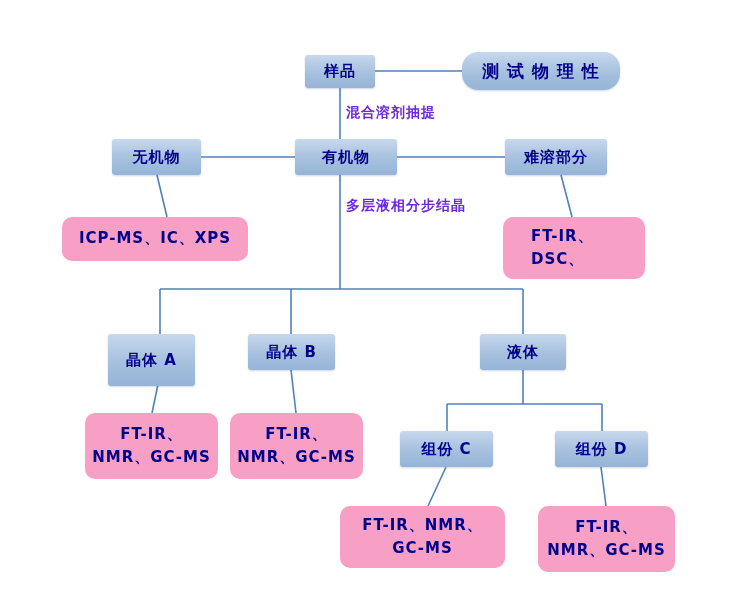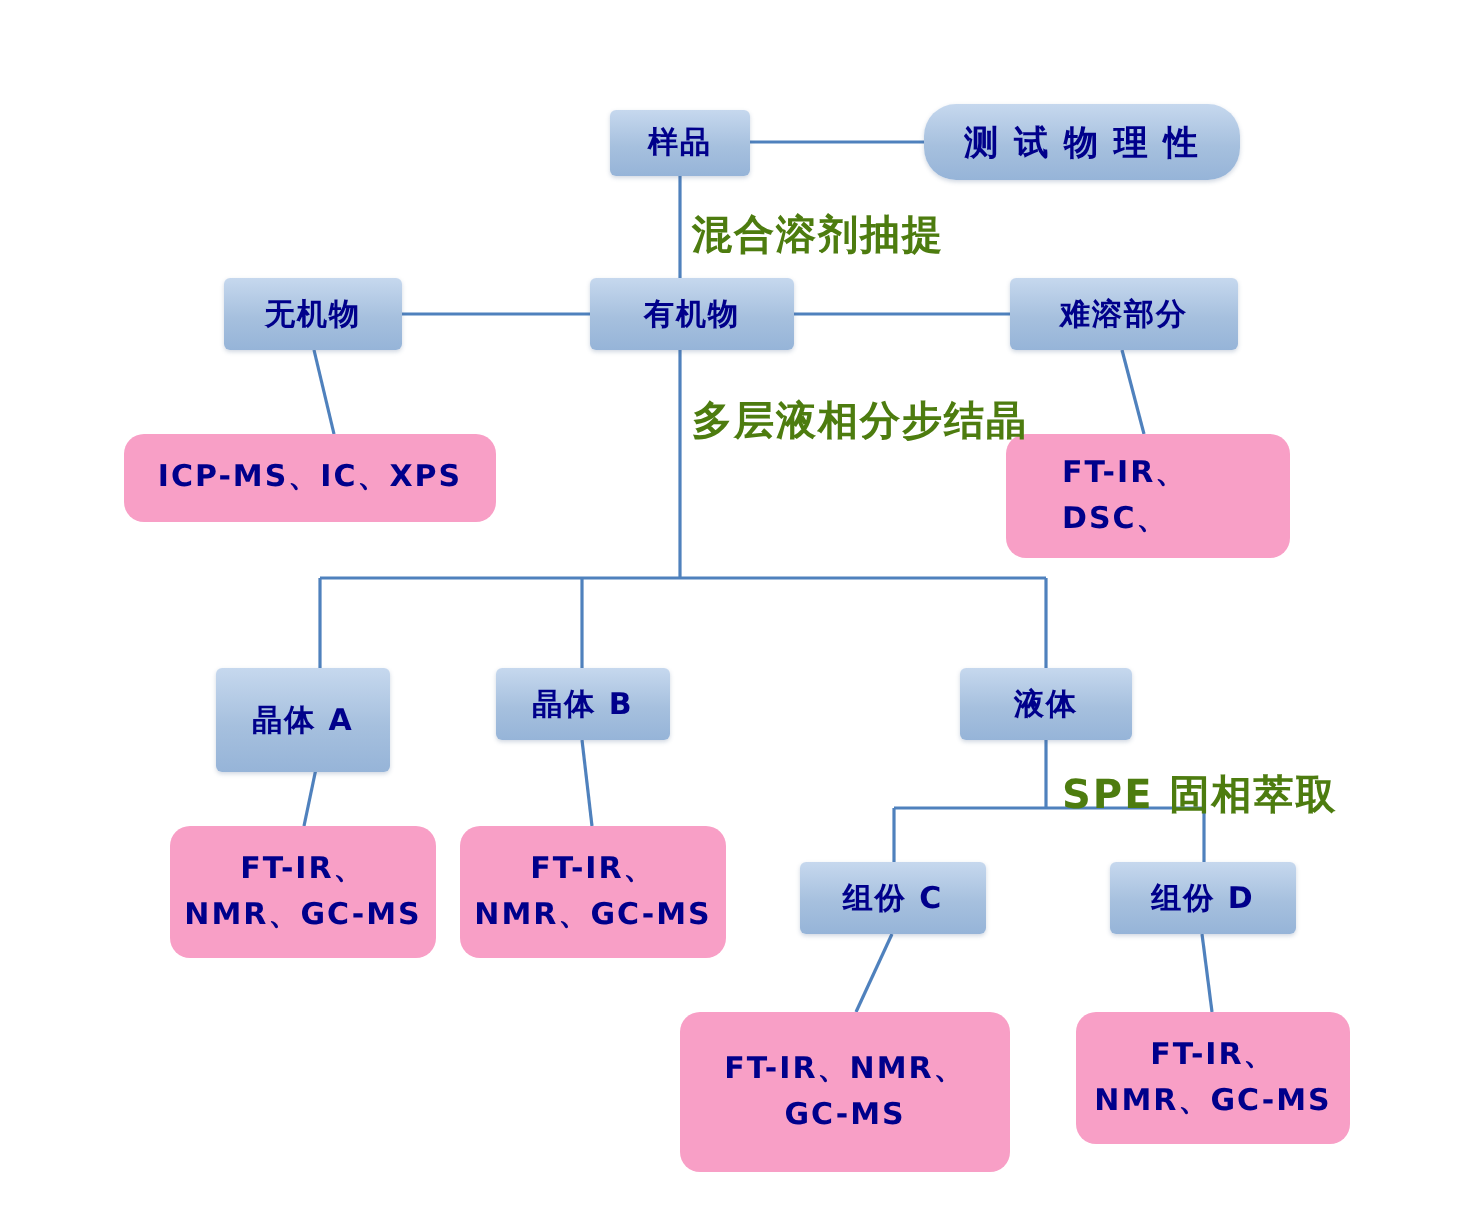--- a/index.html
+++ b/index.html
@@ -30,23 +30,23 @@
     background:#f89fc6;
     border-radius:10px;
     font-size:15px;
     flex-direction:column;
     line-height:1.55;
     text-align:right;
   }
   .pink.left-lines { align-items:flex-start; padding-left:28px; }
   .edge-label {
     position:absolute;
-    font-size:20px;
+    font-size:14px;
     font-weight:bold;
-    color:#4d7c0f;
+    color:#6d28d9;
     letter-spacing:1px;
     white-space:nowrap;
   }
 </style>
 </head>
 <body>
 
 <div class="canvas">
 
   <svg class="wires" viewBox="0 0 730 603">
@@ -74,21 +74,21 @@
   </svg>
 
   <div class="node blue" style="left:305px; top:55px; width:70px; height:33px">样品</div>
 
   <div class="node blue big" style="left:462px; top:52px; width:158px; height:38px">测 试 物 理 性</div>
 
   <div class="node blue" style="left:112px; top:139px; width:89px; height:36px">无机物</div>
 
   <div class="node blue" style="left:295px; top:139px; width:102px; height:36px">有机物</div>
 
-  <div class="node blue" style="left:505px; top:139px; width:114px; height:36px">难溶部分</div>
+  <div class="node blue" style="left:505px; top:139px; width:102px; height:36px">难溶部分</div>
 
   <div class="node blue" style="left:108px; top:334px; width:87px; height:52px">晶体 A</div>
 
   <div class="node blue" style="left:248px; top:334px; width:87px; height:36px">晶体 B</div>
 
   <div class="node blue" style="left:480px; top:334px; width:86px; height:36px">液体</div>
 
   <div class="node blue" style="left:400px; top:431px; width:93px; height:36px">组份 C</div>
 
   <div class="node blue" style="left:555px; top:431px; width:93px; height:36px">组份 D</div>
@@ -105,29 +105,28 @@
   <div class="node pink" style="left:85px; top:413px; width:133px; height:66px">
     <span>FT-IR、</span>
     <span>NMR、GC-MS</span>
   </div>
 
   <div class="node pink" style="left:230px; top:413px; width:133px; height:66px">
     <span>FT-IR、</span>
     <span>NMR、GC-MS</span>
   </div>
 
-  <div class="node pink" style="left:340px; top:506px; width:165px; height:80px">
+  <div class="node pink" style="left:340px; top:506px; width:165px; height:62px">
     <span>FT-IR、NMR、</span>
     <span>GC-MS</span>
   </div>
 
   <div class="node pink" style="left:538px; top:506px; width:137px; height:66px">
     <span>FT-IR、</span>
     <span>NMR、GC-MS</span>
   </div>
 
   <div class="edge-label" style="left:346px; top:104px">混合溶剂抽提</div>
 
   <div class="edge-label" style="left:346px; top:197px">多层液相分步结晶</div>
 
-  <div class="edge-label" style="left:531px; top:384px">SPE 固相萃取</div>
 
 </div>
 
 </body></html>

